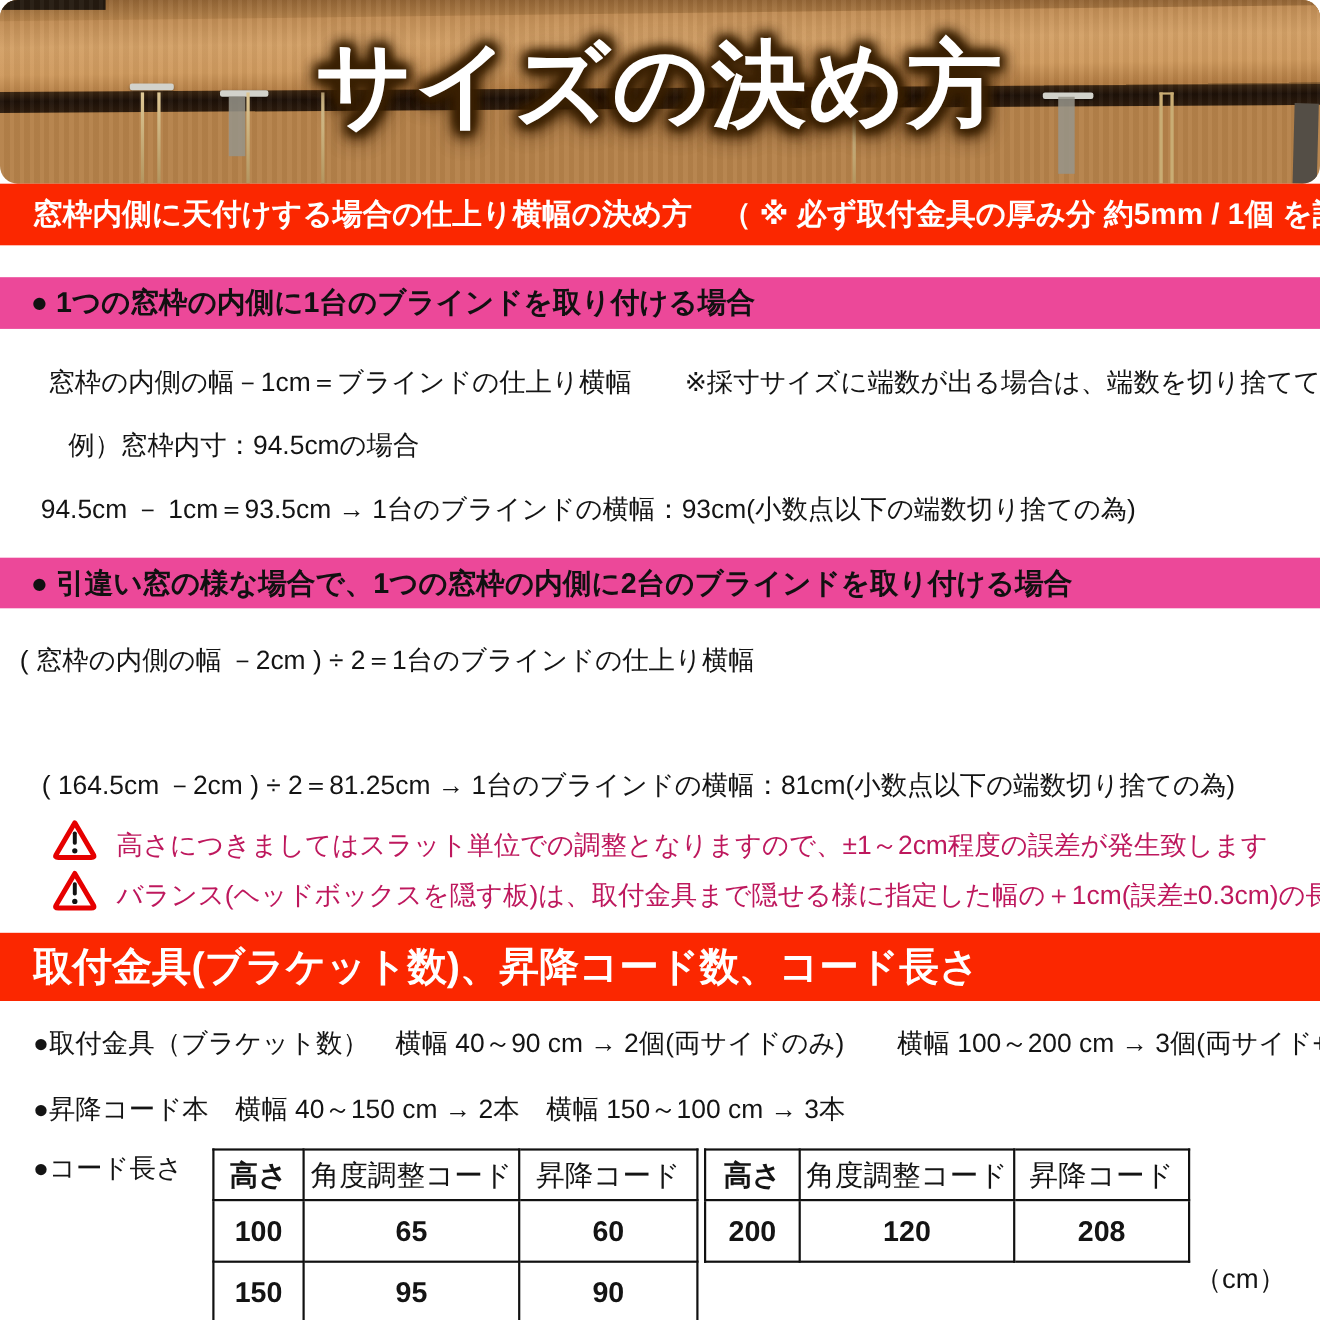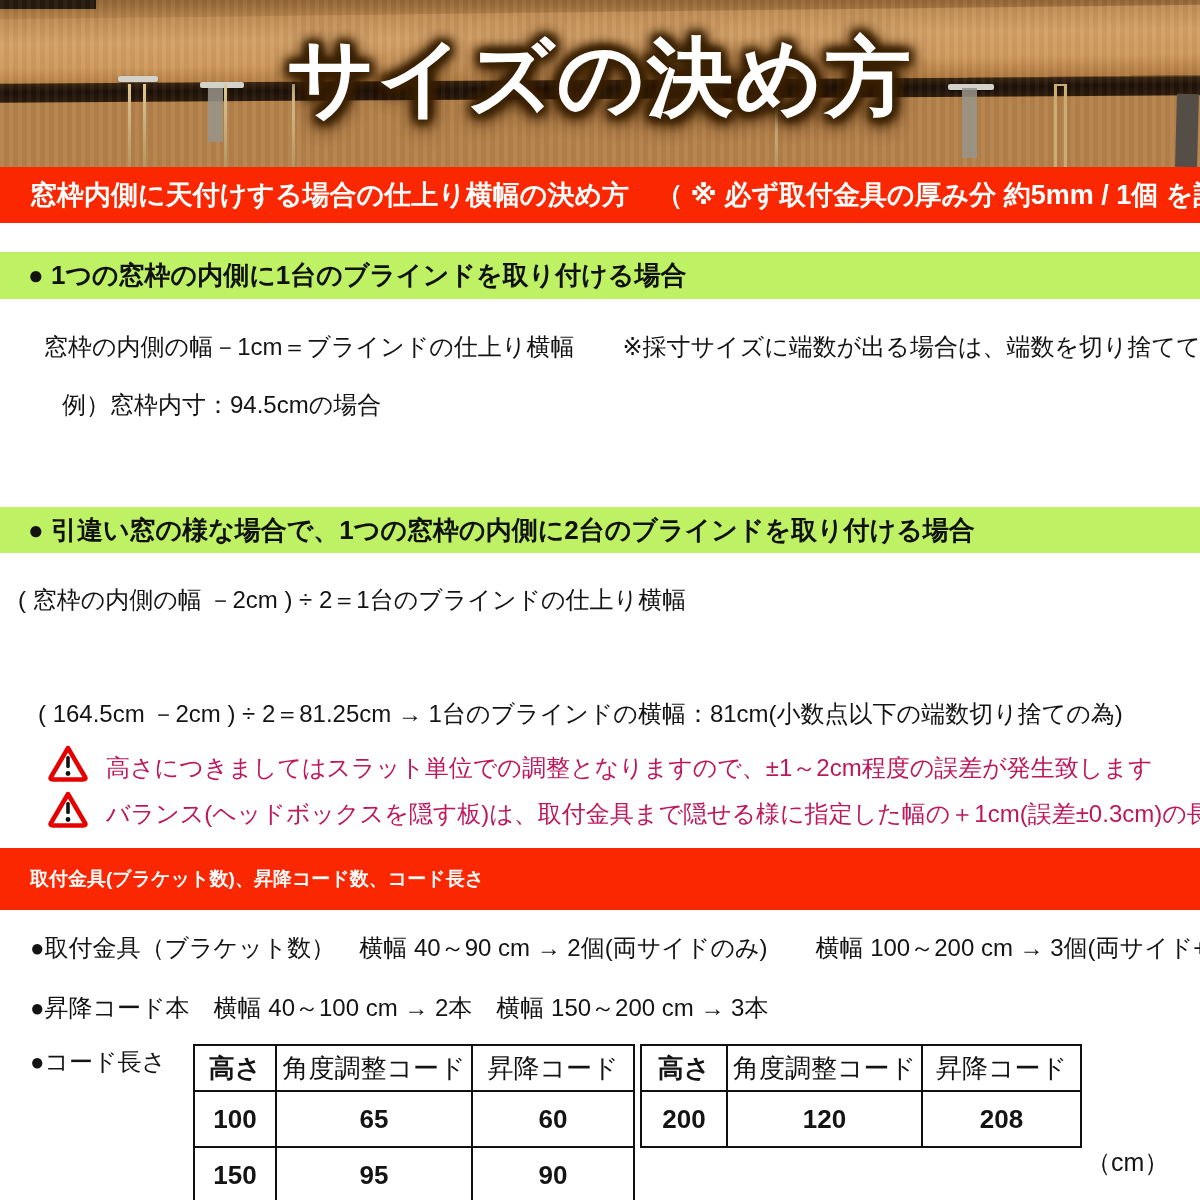--- a/index.html
+++ b/index.html
@@ -4,21 +4,21 @@
 <style>
   * { margin:0; padding:0; box-sizing:border-box; }
   body { background:#888; }
   .page {
     position:relative; width:1200px; height:1200px; background:#ffffff;
     overflow:hidden; font-family:"Liberation Sans","DejaVu Sans",sans-serif;
     color:#141414; margin:0 auto;
   }
 
   
-  .hero { position:absolute; top:0; left:0; width:1200px; height:167px; background:#b5824a; overflow:hidden; }
+  .hero { position:absolute; top:0; left:0; width:1200px; height:167px; background:#b5824a; overflow:hidden;border-radius:16px; }
   .band-top { position:absolute; top:0; left:0; right:0; height:24px;
     background:linear-gradient(180deg,#946636 0%,#ad7c46 60%,#bd8a50 100%); }
   .dark-corner { position:absolute; top:0; left:0; width:96px; height:9px; background:#241a10; }
   .valance { position:absolute; top:12px; left:-12px; right:-12px; height:70px;
     background:linear-gradient(180deg,#c18d55 0%,#d3a167 35%,#cf9a5e 70%,#b07a41 100%);
     transform:rotate(-0.7deg); box-shadow:0 4px 0 rgba(62,38,12,.5); }
   .gap-shadow { position:absolute; top:80px; left:-6px; right:-6px; height:19px;
     background:linear-gradient(180deg,#3a2511 0%,#1d1108 45%,#2c1b0c 100%);
     transform:rotate(-0.35deg); }
   .slats { position:absolute; top:96px; left:0; right:0; bottom:0;
@@ -41,22 +41,22 @@
     font-size:86px; font-weight:bold; color:#ffffff; letter-spacing:2px; line-height:1.1;
     text-shadow: 0 0 6px #3a2104, 0 0 14px #3a2104, 0 0 24px rgba(58,33,4,.95),
       4px 4px 10px #3a2104, -4px 4px 10px #3a2104, 4px -4px 10px #3a2104,
       -4px -4px 10px #3a2104, 0 8px 18px rgba(46,24,2,.85);
   }
 
   
   .red-banner { position:absolute; left:0; right:0; background:#fb2700; color:#ffffff;
     font-weight:bold; white-space:nowrap; }
   .red-banner.first { top:167px; height:56px; line-height:56px; padding-left:30px; font-size:27px; }
-  .red-banner.second { top:848px; height:62px; line-height:62px; padding-left:30px; font-size:19px; }
-  .yellow-banner { position:absolute; left:0; right:0; background:#bef264; color:#111;
+  .red-banner.second { top:848px; height:62px; line-height:62px; padding-left:30px; font-size:36px; }
+  .yellow-banner { position:absolute; left:0; right:0; background:#ec4899; color:#111;
     font-size:26px; font-weight:600; white-space:nowrap; }
   .yellow-banner.a { top:252px; height:47px; line-height:47px; padding-left:28px; }
   .yellow-banner.b { top:507px; height:46px; line-height:46px; padding-left:28px; }
 
   
   .textline { position:absolute; font-size:24px; color:#141414; white-space:nowrap; }
   .tl-a1 { top:331px; left:44px; }
   .tl-a2 { top:389px; left:62px; }
   .tl-a3 { top:447px; left:37px; }
   .tl-b1 { top:584px; left:18px; }
@@ -114,20 +114,21 @@
     <div class="dark-bar"></div>
 
     <div class="hero-title">サイズの決め方</div>
   </div>
 
   <div class="red-banner first">窓枠内側に天付けする場合の仕上り横幅の決め方　（ ※ 必ず取付金具の厚み分 約5mm / 1個 を計算に入れる ）</div>
 
   <div class="yellow-banner a">● 1つの窓枠の内側に1台のブラインドを取り付ける場合</div>
   <div class="textline tl-a1">窓枠の内側の幅－1cm＝ブラインドの仕上り横幅　　※採寸サイズに端数が出る場合は、端数を切り捨てて計算する</div>
   <div class="textline tl-a2">例）窓枠内寸：94.5cmの場合</div>
+  <div class="textline tl-a3">94.5cm － 1cm＝93.5cm → 1台のブラインドの横幅：93cm(小数点以下の端数切り捨ての為)</div>
 
   <div class="yellow-banner b">● 引違い窓の様な場合で、1つの窓枠の内側に2台のブラインドを取り付ける場合</div>
   <div class="textline tl-b1">( 窓枠の内側の幅 －2cm ) ÷ 2＝1台のブラインドの仕上り横幅</div>
   <div class="textline tl-b3">( 164.5cm －2cm ) ÷ 2＝81.25cm → 1台のブラインドの横幅：81cm(小数点以下の端数切り捨ての為)</div>
 
   <svg class="warn-icon w1" viewBox="0 0 40 38">
     <path d="M20 3 L37 32 Q38.5 34.5 35 34.5 L5 34.5 Q1.5 34.5 3 32 Z" fill="#ffffff" stroke="#e60000" stroke-width="4.5" stroke-linejoin="round"></path>
     <rect x="18.2" y="11" width="3.6" height="12" rx="1.6" fill="#111"></rect>
     <circle cx="20" cy="28.5" r="2.4" fill="#111"></circle>
   </svg>
@@ -136,21 +137,21 @@
   <svg class="warn-icon w2" viewBox="0 0 40 38">
     <path d="M20 3 L37 32 Q38.5 34.5 35 34.5 L5 34.5 Q1.5 34.5 3 32 Z" fill="#ffffff" stroke="#e60000" stroke-width="4.5" stroke-linejoin="round"></path>
     <rect x="18.2" y="11" width="3.6" height="12" rx="1.6" fill="#111"></rect>
     <circle cx="20" cy="28.5" r="2.4" fill="#111"></circle>
   </svg>
   <div class="warn-text w2">バランス(ヘッドボックスを隠す板)は、取付金具まで隠せる様に指定した幅の＋1cm(誤差±0.3cm)の長さになります</div>
 
   <div class="red-banner second">取付金具(ブラケット数)、昇降コード数、コード長さ</div>
 
   <div class="textline tl-c1">●取付金具（ブラケット数）　横幅 40～90 cm → 2個(両サイドのみ)　　横幅 100～200 cm → 3個(両サイド+センター)</div>
-  <div class="textline tl-c2">●昇降コード本　横幅 40～100 cm → 2本　横幅 150～200 cm → 3本</div>
+  <div class="textline tl-c2">●昇降コード本　横幅 40～150 cm → 2本　横幅 150～100 cm → 3本</div>
   <div class="textline tl-c3">●コード長さ</div>
 
   <table class="cord-table t1">
     <colgroup>
         <col style="width:82px">
         <col style="width:196px">
         <col style="width:162px">
       </colgroup>
     <tbody>
         <tr>

